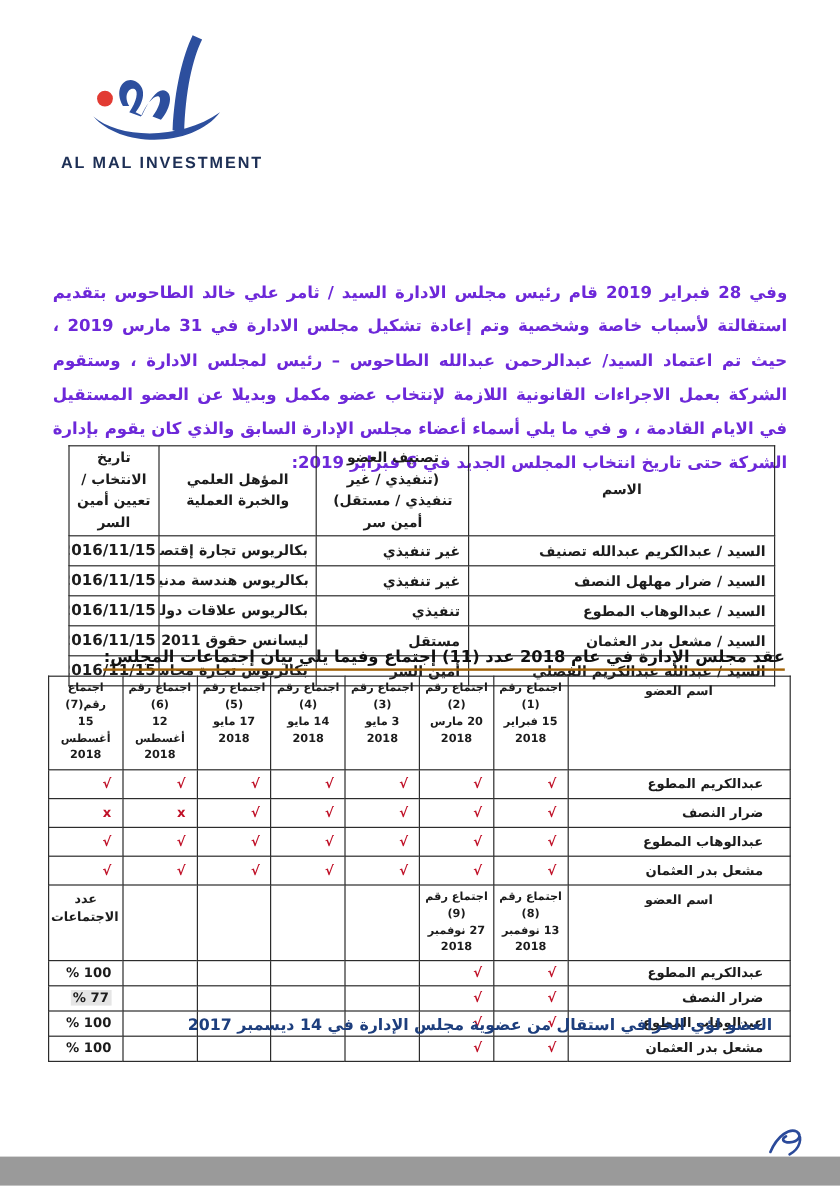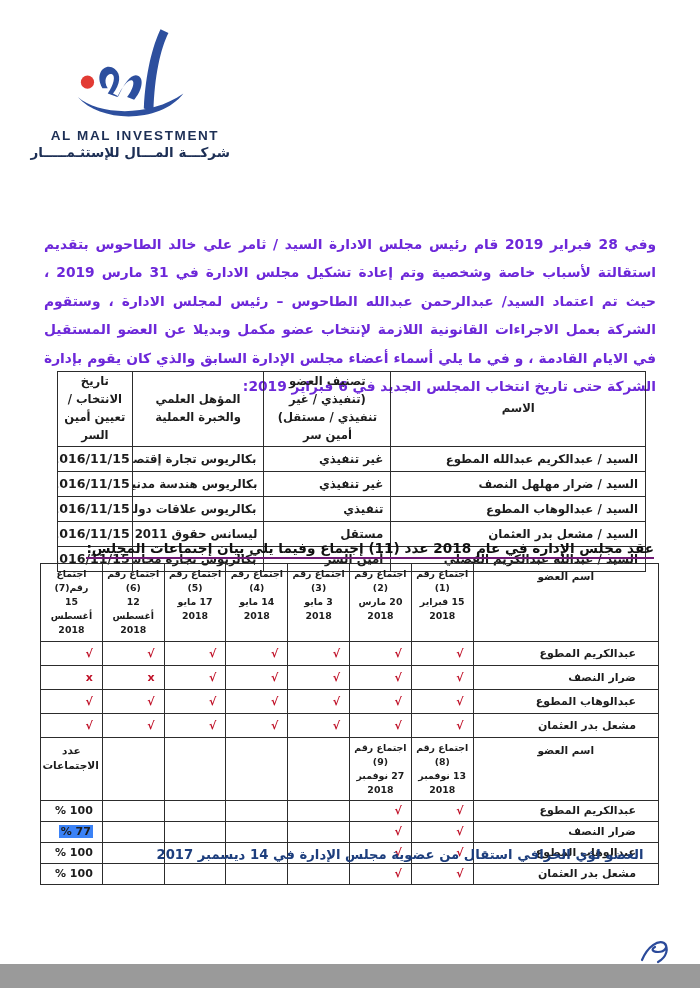--- a/index.html
+++ b/index.html
@@ -27,35 +27,35 @@
   .t1 th{height:45px;font-size:11.6px;text-align:center;padding:1px 4px;line-height:1.55;}
   .t1 td{height:24px;font-size:11.8px;padding:0 7px;text-align:right;white-space:nowrap;}
   .t1 td.date{text-align:center;font-size:12.6px;padding:0 2px;}
   .col-name{width:43.3%;} .col-class{width:21.6%;} .col-qual{width:22.4%;} .col-date{width:12.7%;}
   .t1 td.classif{padding-left:14px;}
   
   .meet-heading{
     position:absolute;top:540px;right:46px;left:46px;direction:rtl;text-align:right;
     font-size:13.6px;font-weight:800;color:#111;
   }
-  .meet-heading span{border-bottom:2px solid #701a75;padding-bottom:1px;margin-left:30px;}
+  .meet-heading span{border-bottom:2px solid #a16207;padding-bottom:1px;margin-left:30px;}
   
   .t2{position:absolute;left:40px;top:563px;width:619px;direction:rtl;}
   .t2 th,.t2 td{border:1.4px solid #2c2c2c;font-weight:700;overflow:hidden;}
   .t2 col.member{width:30%;} .t2 col.meet{width:10%;}
   .t2 th{font-size:9.4px;line-height:1.5;text-align:center;vertical-align:top;padding:3px 3px;height:52px;}
   .t2 th.memberhead{vertical-align:top;padding-top:5px;font-size:10.6px;}
   .t2 td{font-size:11px;text-align:right;padding:0 9px 0 2px;}
   .t2 tr.att1 td{height:23px;}
   .t2 tr.att2 td{height:20px;margin-left:48px;}
   .t2 td.member{padding-right:22px;white-space:nowrap;font-size:11px;}
   .mark{color:#c01128;font-size:13.5px;font-weight:700;}
   .total{font-size:11.6px;white-space:nowrap;}
   .total .ltr{direction:ltr;unicode-bidi:isolate;display:inline-block;}
-  .hl .ltr{background:#3b82f6;padding:0 2px;}
+  .hl .ltr{background:#e5e5e5;padding:0 2px;}
   
   .footer-note{
     position:absolute;top:847px;left:140px;right:40px;direction:rtl;text-align:center;
     font-size:13.2px;font-weight:700;color:#1d3e7d;
   }
   
   .signature{position:absolute;right:26px;top:936px;}
 </style>
 </head>
 <body>
@@ -63,41 +63,40 @@
 <div class="page">
 
   <div class="logo">
     <svg width="132" height="100" viewBox="0 0 150 112">
       <path d="M104 3 C95 22 87 52 85 93 L96 96 C97 56 104 25 113 7 Z" fill="#2d4f9e"></path>
       <path d="M38 70 C28 52 42 40 52 48 C60 54 58 66 50 76 L56 79 C64 62 72 52 79 56 C86 60 82 74 74 83 L66 80 C72 72 75 63 72 61 C68 59 60 68 55 80 L44 76 C51 66 53 56 49 54 C44 52 38 60 44 70 Z" fill="#2d4f9e"></path>
       <path d="M10 80 C34 101 92 103 130 76 C104 110 36 110 10 80 Z" fill="#2d4f9e"></path>
       <circle cx="21" cy="63" r="7.5" fill="#e23b33"></circle>
     </svg>
     <div class="brand-en">AL MAL INVESTMENT</div>
-    <div class="brand-ar">شركـــة المـــال للإستثـمـــــار</div>
   </div>
 
   <p class="intro">وفي 28 فبراير 2019 قام رئيس مجلس الادارة السيد / ثامر علي خالد الطاحوس بتقديم استقالتة لأسباب خاصة وشخصية وتم إعادة تشكيل مجلس الادارة في 31 مارس 2019 ، حيث تم اعتماد السيد/ عبدالرحمن عبدالله الطاحوس – رئيس لمجلس الادارة ، وستقوم الشركة بعمل الاجراءات القانونية اللازمة لإنتخاب عضو مكمل وبديلا عن العضو المستقيل في الايام القادمة ، و في ما يلي أسماء أعضاء مجلس الإدارة السابق والذي كان يقوم بإدارة الشركة حتى تاريخ انتخاب المجلس الجديد في 6 فبراير 2019:</p>
 
   <table class="t1">
     <colgroup>
       <col class="col-name">
         <col class="col-class">
         <col class="col-qual">
         <col class="col-date">
     </colgroup>
     <tbody>
         <tr>
       <th>الاسم</th>
       <th>تصنيف العضو (تنفيذي / غير تنفيذي / مستقل) أمين سر</th>
       <th>المؤهل العلمي والخبرة العملية</th>
       <th>تاريخ الانتخاب / تعيين أمين السر</th>
     </tr>
     <tr>
-      <td>السيد / عبدالكريم عبدالله المطوع</td>
+      <td>السيد / عبدالكريم عبدالله تصنيف</td>
       <td class="classif">غير تنفيذي</td>
       <td>بكالريوس تجارة إقتصاد 1987</td>
       <td class="date">2016/11/15</td>
     </tr>
     <tr>
       <td>السيد / ضرار مهلهل النصف</td>
       <td class="classif">غير تنفيذي</td>
       <td>بكالريوس هندسة مدنية 1994</td>
       <td class="date">2016/11/15</td>
     </tr>

